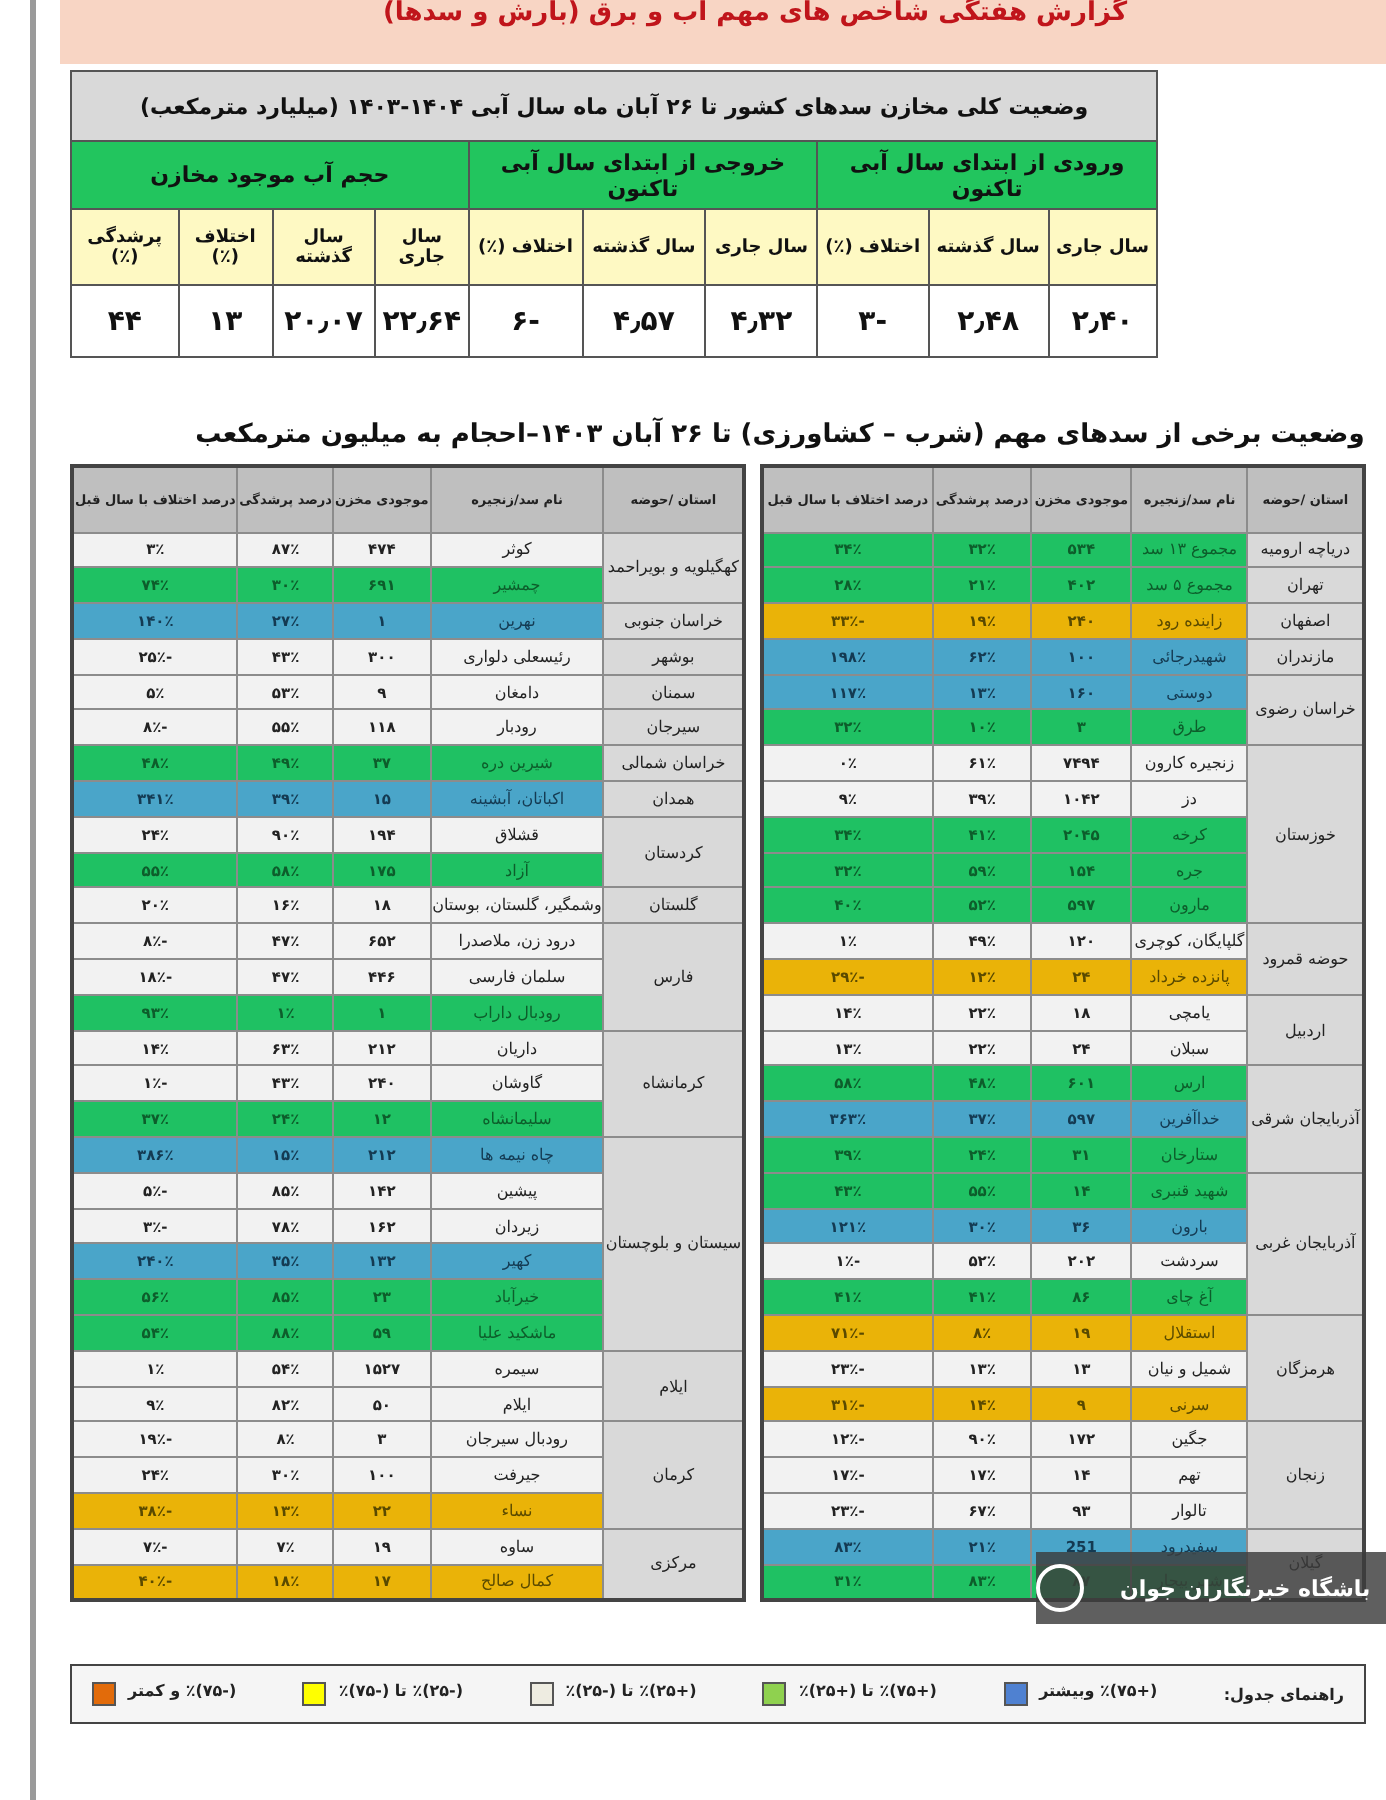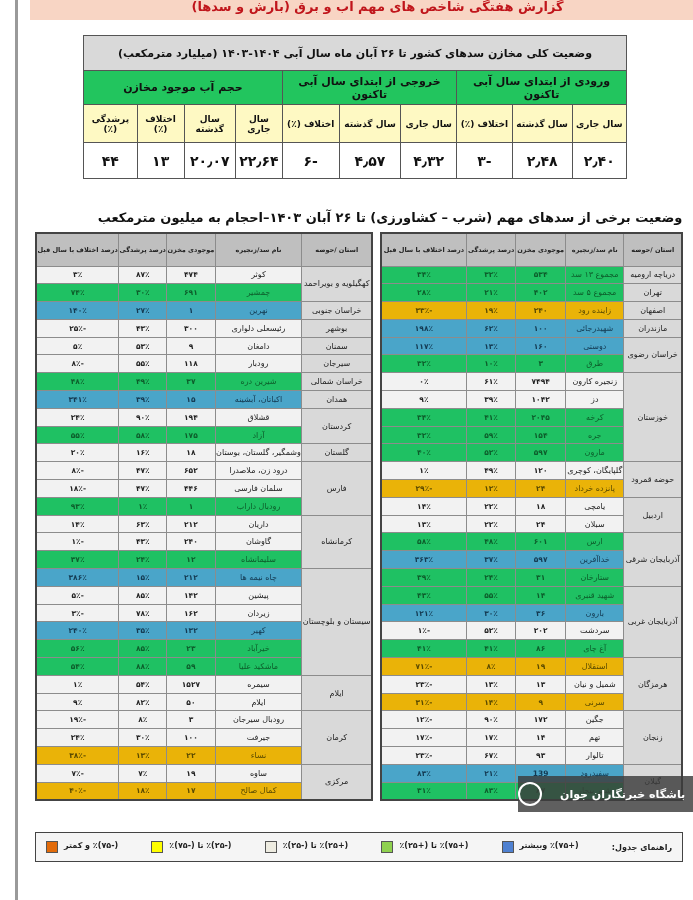--- a/index.html
+++ b/index.html
@@ -1,22 +1,22 @@
 <!DOCTYPE html>
 <html><head>
 <meta charset="utf-8">
 <style>
   * { box-sizing: border-box; margin: 0; padding: 0; }
   html, body { width: 693px; height: 900px; background: #ffffff; overflow: hidden; }
   body { font-family: "DejaVu Sans", sans-serif; position: relative; direction: rtl; }
   .leftbar { position: absolute; left: 15px; top: 0; width: 3px; height: 900px; background: #9a9a9a; }
-  .banner { position: absolute; left: 30px; top: 0; width: 663px; height: 20px; background: #f8d5c4; text-align: center; color: #c0151b; font-weight: bold; font-size: 13px; line-height: 14px; overflow: hidden; padding-left: 32px; }
+  .banner { position: absolute; left: 30px; top: 0; width: 663px; height: 32px; background: #f8d5c4; text-align: center; color: #c0151b; font-weight: bold; font-size: 13px; line-height: 14px; overflow: hidden; padding-left: 32px; }
   
   table { border-collapse: collapse; }
-  .summary { position: absolute; left: 35px; top: 35px; width: 544px; font-size: 10px; margin-left: 48px; }
+  .summary { position: absolute; left: 35px; top: 35px; width: 544px; font-size: 10px; }
   .summary td { border: 1px solid #555; text-align: center; font-weight: bold; color: #111; }
   .summary .t-title { background: #d9d9d9; height: 35px; font-size: 11px; }
   .summary .t-group { background: #22c55e; height: 34px; font-size: 11px; }
   .summary .t-col { background: #fef9c3; height: 38px; font-size: 9px; }
   .summary .t-val { background: #ffffff; height: 36px; font-size: 14px; }
   .sub-title { position: absolute; left: 85px; top: 210px; width: 610px; text-align: center; font-size: 13px; font-weight: bold; color: #111; }
   .half { position: absolute; top: 232px; font-size: 7.5px; }
   .half td { border: 1px solid #8c8c8c; text-align: center; height: 17.8px; font-weight: bold; color: #222; }
   .half th { border: 1px solid #8c8c8c; background: #bfbfbf; height: 33px; font-size: 6.5px; font-weight: bold; color: #222; }
   .half td.prov { background: #d9d9d9; font-size: 8px; font-weight: normal; }
@@ -265,21 +265,21 @@
       </tr>
       <tr class="c-white">
         <td class="name">تالوار</td>
         <td>۹۳</td>
         <td>۶۷٪</td>
         <td>-۲۳٪</td>
       </tr>
       <tr class="c-blue">
         <td class="prov" rowspan="2">گیلان</td>
         <td class="name">سفیدرود</td>
-        <td>139</td>
+        <td>251</td>
         <td>۲۱٪</td>
         <td>۸۳٪</td>
       </tr>
       <tr class="c-green">
         <td class="name">شهر بیجار</td>
         <td>۸۷</td>
         <td>۸۳٪</td>
         <td>۳۱٪</td>
       </tr>
     </tbody>

